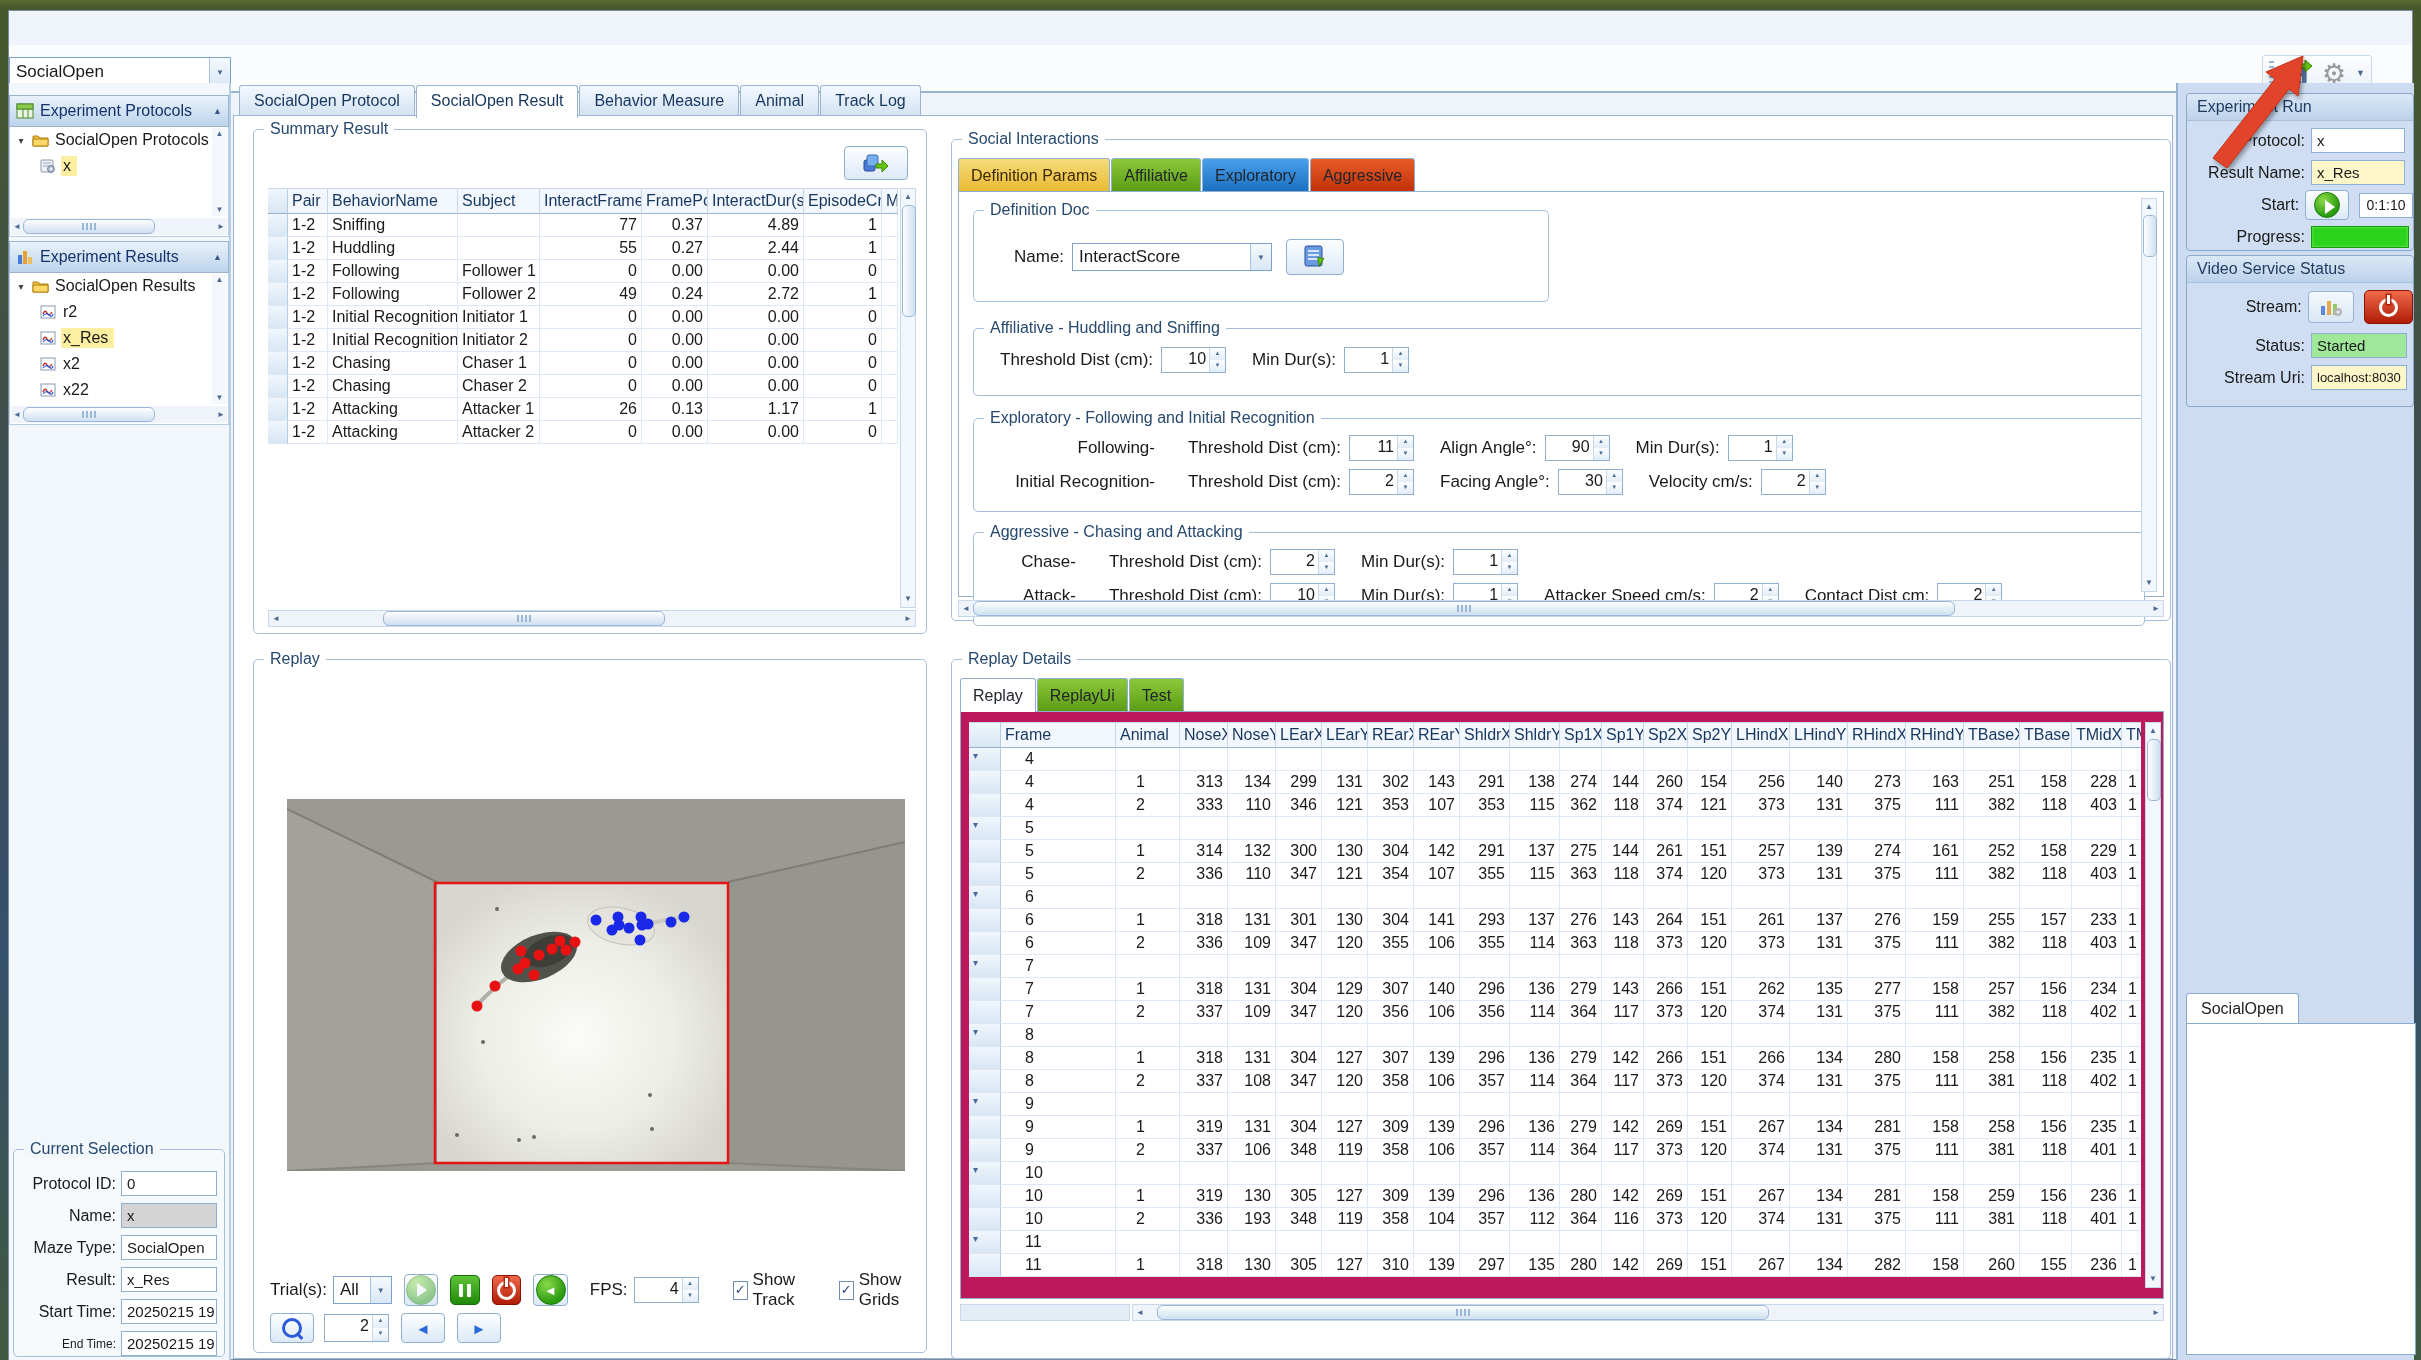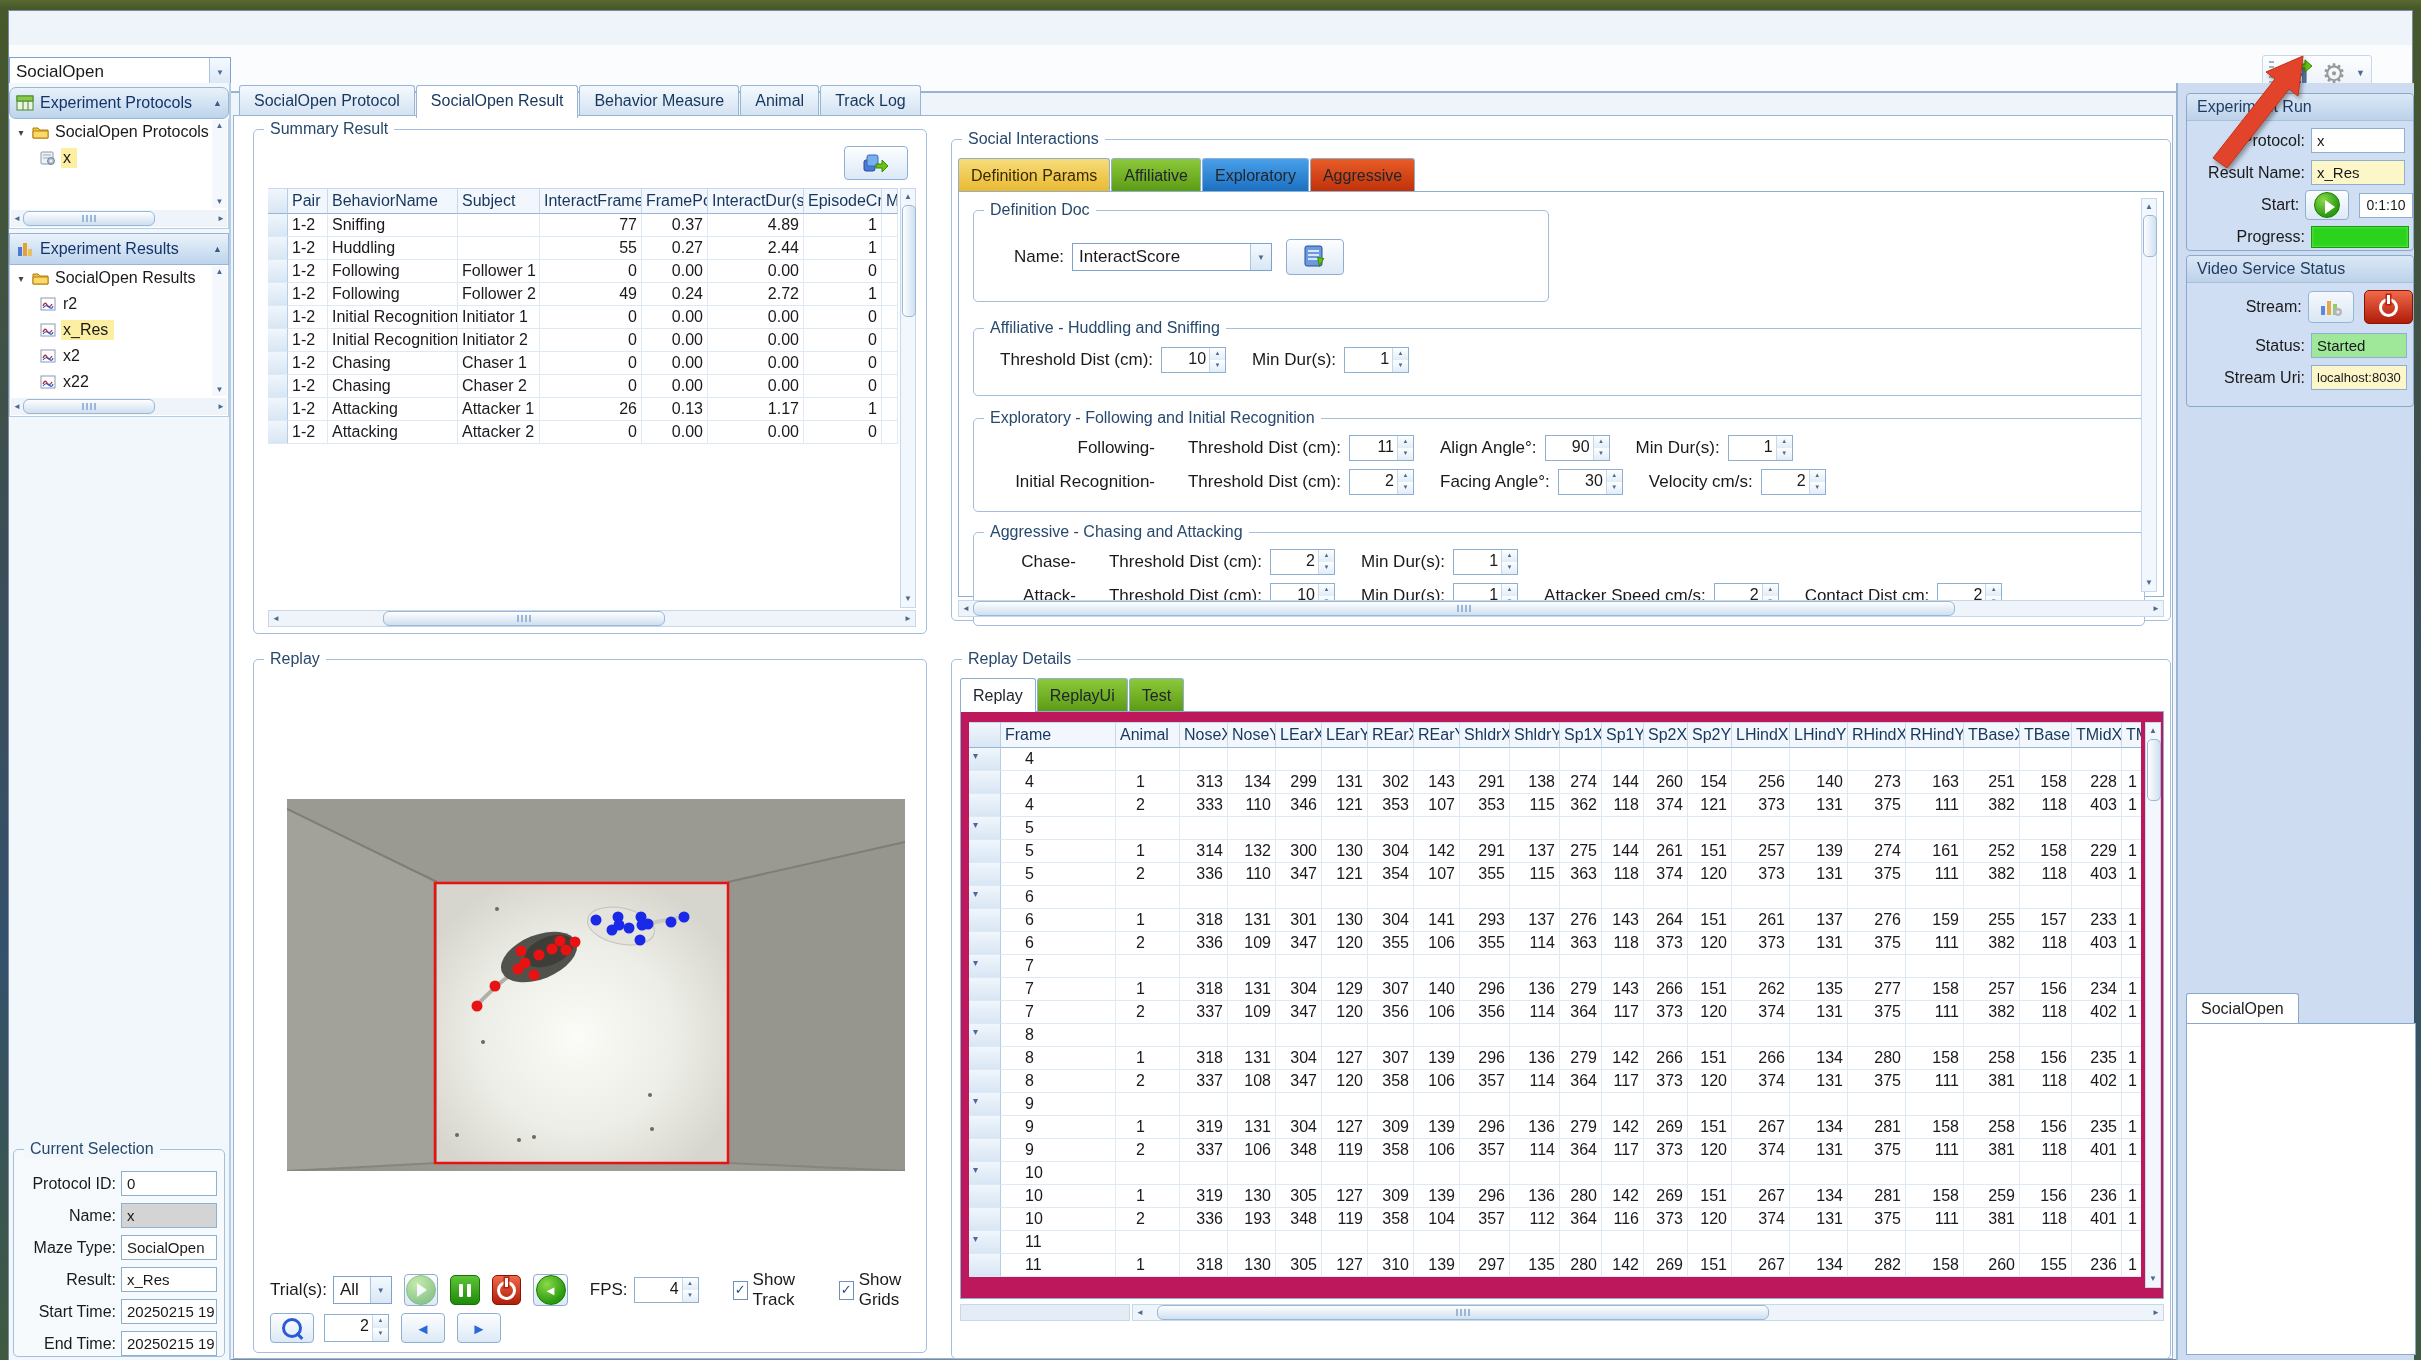--- a/index.html
+++ b/index.html
@@ -141,21 +141,21 @@
         </svg>
       </span>
       <span class="tbtn">
         <span class="gear-glyph">⚙</span>
       </span>
       <span class="dd-glyph">▼</span>
     </div>
   </div>
 
   <div class="lsidebar">
-    <div class="sb-header" style="margin-top:4px;border-radius:7px;">
+    <div class="sb-header" style="margin-top:12px;">
       <svg class="hicon" viewBox="0 0 18 16">
         <rect x="1" y="1" width="16" height="14" fill="#eaf4e2" stroke="#4a8a2a"></rect>
         <path d="M1 6 H17 M7 1 V15 M12 1 V15" stroke="#4a8a2a"></path>
         <rect x="1" y="1" width="16" height="5" fill="#8cc84a" stroke="#4a8a2a"></rect>
       </svg>
       <span>Experiment Protocols</span>
       <span class="chev">▲</span>
     </div>
     <div class="treebox" style="height:110px;">
       <div>
@@ -267,21 +267,21 @@
             </div>
             <div style="display: flex; align-items: center; margin-top: 7px;">
               <span style="width: 102px; text-align: right; padding-right: 5px; font-size: 16px; white-space: nowrap;">Result:</span>
               <span class="rinput" style="width: 96px;">x_Res</span>
             </div>
             <div style="display: flex; align-items: center; margin-top: 7px;">
               <span style="width: 102px; text-align: right; padding-right: 5px; font-size: 16px; white-space: nowrap;">Start Time:</span>
               <span class="rinput" style="width: 96px;">20250215 19</span>
             </div>
             <div style="display: flex; align-items: center; margin-top: 7px;">
-              <span style="width: 102px; text-align: right; padding-right: 5px; font-size: 16px; white-space: nowrap;">End Time:</span>
+              <span style="width: 102px; text-align: right; padding-right: 5px; font-size: 12px; white-space: nowrap;">End Time:</span>
               <span class="rinput" style="width: 96px;">20250215 19</span>
             </div>
           </div>
     </div>
   </div>
 
   <div class="main-tabs">
         <div class="tab">SocialOpen Protocol</div>
         <div class="tab active">SocialOpen Result</div>
         <div class="tab">Behavior Measure</div>

